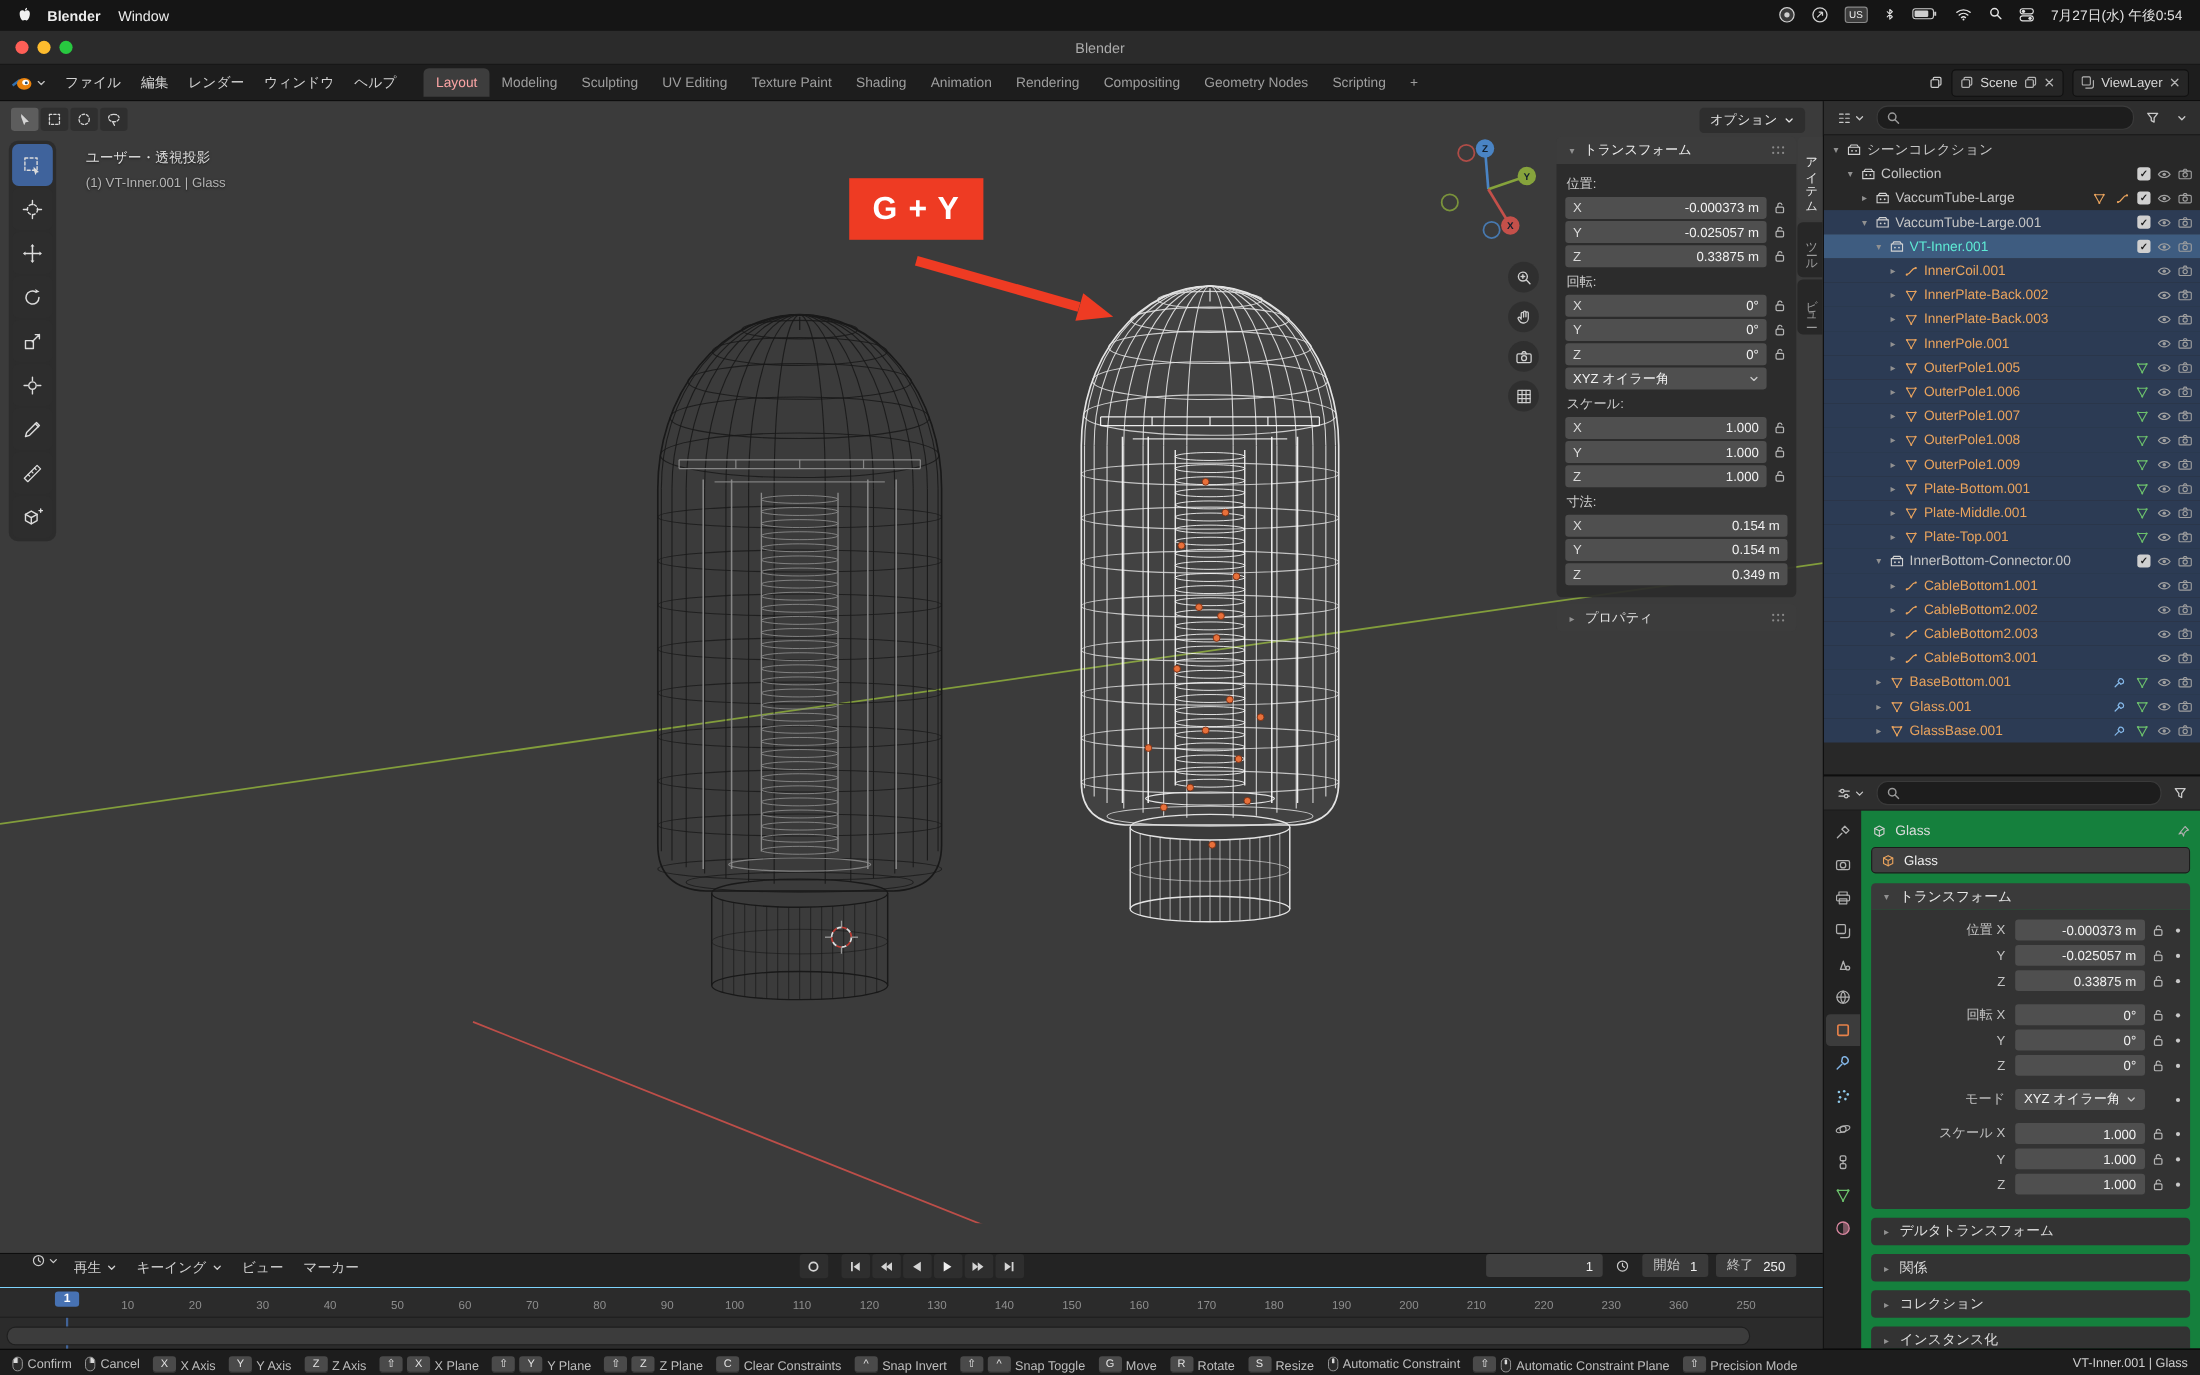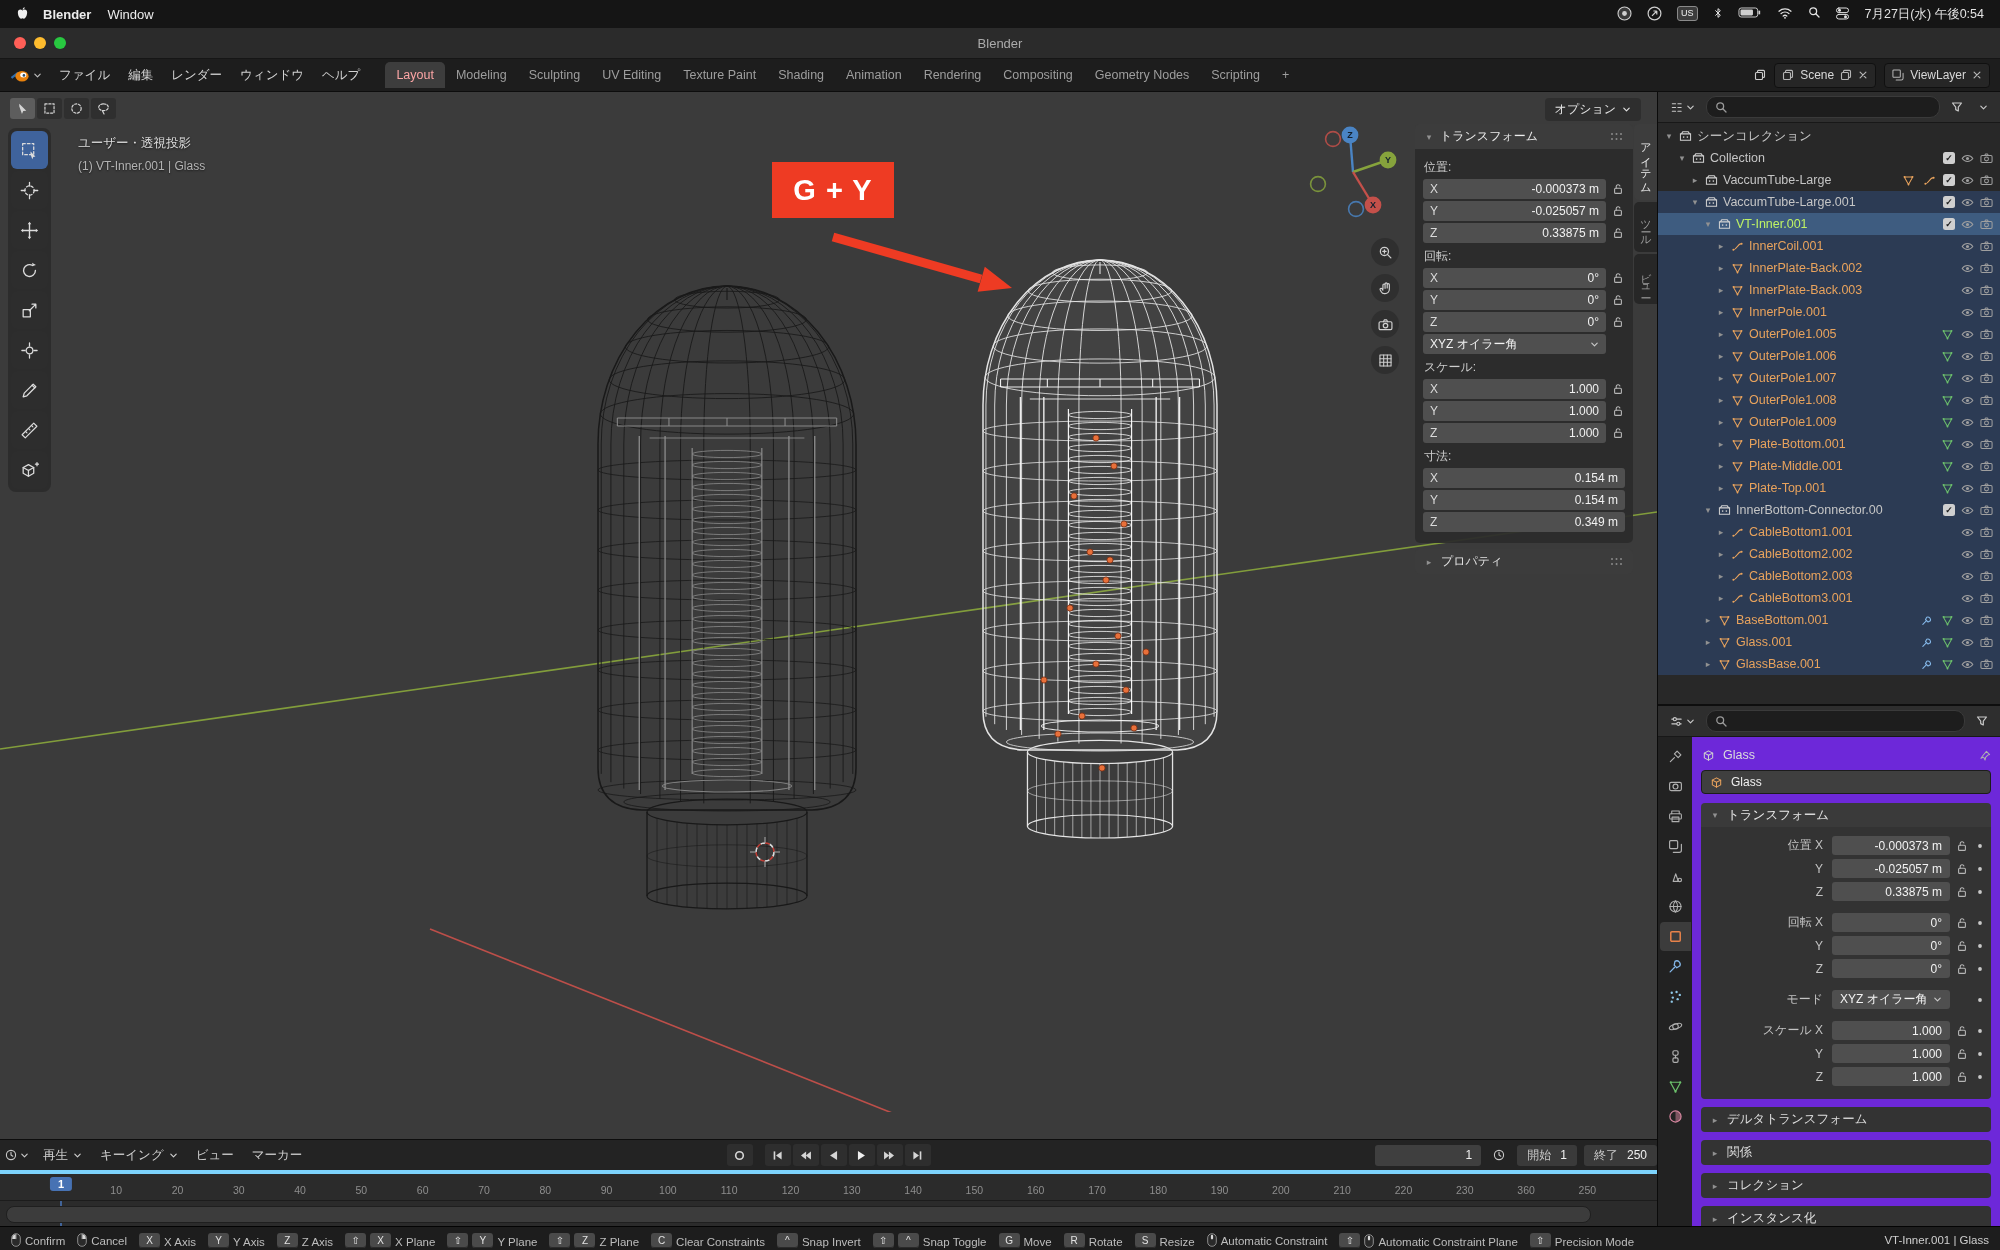--- a/index.html
+++ b/index.html
@@ -62,21 +62,21 @@
   .np-axis{width:14px;color:#dadada}
   .np-val{margin-left:auto}
   .np-lock{width:14px;color:#b5b5b5;display:flex;justify-content:center}
   .np-dd{flex:1;height:20px;background:#4f4f4f;border-radius:3px;display:flex;align-items:center;padding:0 7px;color:#f1f1f1}
   .np-dd .np-chev{margin-left:auto;display:flex;color:#c9c9c9}
   .np-collapsed{margin-top:6px;height:25px;background:rgba(60,60,60,.96);border-radius:5px;display:flex;align-items:center;gap:7px;padding:0 9px;color:#e3e3e3}
   .gy-label{position:absolute;left:772px;top:70px;width:122px;height:56px;display:flex;align-items:center;justify-content:center;color:#fff;font-size:29px;font-weight:bold;letter-spacing:1px}
   .exp{color:#919191;font-size:9px;width:10px;text-align:center;flex:none}
   
   .timeline{height:86px;display:flex;flex-direction:column;background:#262626;border-top:1px solid #0d0d0d;flex:none}
-  .tlh{height:30px;display:flex;align-items:center;padding:0 0;background:#232323;border-bottom:4px solid #7dd3fc;position:relative;flex:none}
+  .tlh{height:30px;display:flex;align-items:flex-start;padding:0 24px;background:#232323;border-bottom:1px solid #7dd3fc;position:relative;flex:none}
   .ed-icon{display:flex;align-items:center;gap:3px;color:#c9c9c9;padding:0 5px}
   .tlh-menu{display:flex;align-items:center;gap:5px;padding:4px 9px;color:#cfcfcf;font-size:12.5px}
   .transport{position:absolute;left:50%;transform:translateX(-50%);display:flex;gap:2px;align-items:center}
   .tr-btn{width:26px;height:22px;display:flex;align-items:center;justify-content:center;color:#d6d6d6;background:#2e2e2e;border-radius:3px}
   .tr-btn.rec{margin-right:10px}
   .tlh-right{margin-left:auto;display:flex;align-items:center;gap:7px}
   .frame-field{width:88px;height:21px;background:#3f3f3f;border-radius:3px;display:flex;align-items:center;justify-content:flex-end;padding:0 9px;color:#f0f0f0}
   .range-field{height:21px;background:#3a3a3a;border-radius:3px;display:flex;align-items:center;gap:9px;padding:0 10px;color:#c9c9c9}
   .range-field b{color:#f0f0f0;font-weight:normal}
   .ruler{height:26px;background:#2b2b2b;position:relative;border-bottom:1px solid #1c1c1c;flex:none}
@@ -89,32 +89,32 @@
   .sidebar{flex:1;display:flex;flex-direction:column;background:#282828;border-left:1px solid #0b0b0b;min-width:0}
   .panel-header{height:30px;display:flex;align-items:center;gap:6px;padding:0 7px;background:#2e2e2e;border-bottom:1px solid #181818;flex:none}
   .search-pill{flex:1;height:20px;background:#1d1d1d;border:1px solid #3a3a3a;border-radius:10px;display:flex;align-items:center;gap:6px;padding:0 8px;color:#9a9a9a;min-width:0}
   .outliner{height:612px;display:flex;flex-direction:column;border-bottom:2px solid #0e0e0e;flex:none}
   .ol-rows{flex:1;overflow:hidden;padding-top:2px}
   .ol-row{height:22px;display:flex;align-items:center;gap:4px;font-size:12.5px;color:#c5c5c5;padding-right:7px}
   .ol-row.sel{background:#2c3b54}
   .ol-row.active{background:#3e5c80}
   .nm{white-space:nowrap;overflow:hidden;text-overflow:ellipsis}
   .nm.orange{color:#e9a35d}
-  .nm.white{color:#bef264}
+  .nm.white{color:#5eead4}
   .ol-icon{display:flex;width:15px;justify-content:center;flex:none}
   .ol-icon.orange{color:#e9a35d}.ol-icon.gray{color:#d2d2d2}.ol-icon.green{color:#6cc06c}.ol-icon.blue{color:#84b7e8}
   .ol-right{margin-left:auto;display:flex;align-items:center;gap:6px;color:#9f9f9f;flex:none}
   .ol-tgl{display:flex}
   .ol-check{width:12px;height:12px;background:#cfcfcf;border-radius:2.5px;display:flex;align-items:center;justify-content:center;color:#1a1a1a;font-size:9px;font-weight:bold}
   .props{flex:1;display:flex;flex-direction:column;min-height:0}
   .pr-body{flex:1;display:flex;min-height:0}
   .pr-tabs{width:34px;background:#222;display:flex;flex-direction:column;align-items:center;padding-top:5px;gap:1px;flex:none}
   .pr-tab{width:31px;height:29px;display:flex;align-items:center;justify-content:center;border-radius:4px 0 0 4px;color:#b0b0b0}
   .pr-tab.active{background:#3c3c3c}
-  .pr-content{flex:1;background:#6d28d9;padding:6px 9px;overflow:hidden;min-width:0}
+  .pr-content{flex:1;background:#15803d;padding:6px 9px;overflow:hidden;min-width:0}
   .crumb{display:flex;align-items:center;gap:7px;height:24px;color:#dcdcdc;font-size:12.5px}
   .crumb .pin{margin-left:auto;color:#b0b0b0;display:flex}
   .name-field{height:22px;background:#3f3f3f;border:1px solid #1c1c1c;border-radius:4px;display:flex;align-items:center;gap:7px;padding:0 7px;color:#f0f0f0;margin:3px 0 9px}
   .sect-h{height:24px;background:#3a3a3a;border-radius:4px 4px 0 0;display:flex;align-items:center;gap:7px;padding:0 9px;color:#e8e8e8;font-size:12.5px}
   .sect-b{background:#333;border-radius:0 0 4px 4px;padding:8px 6px 10px}
   .pr-row{display:flex;align-items:center;gap:5px;height:21px;margin-bottom:2px}
   .pr-row.gap{margin-top:10px}
   .pr-label{width:116px;text-align:right;color:#c3c3c3;padding-right:4px;flex:none}
   .pr-field{flex:1;height:19px;background:#4f4f4f;border-radius:3px;display:flex;align-items:center;justify-content:flex-end;padding:0 8px;color:#f2f2f2;min-width:0}
   .pr-field.dd{justify-content:space-between}

